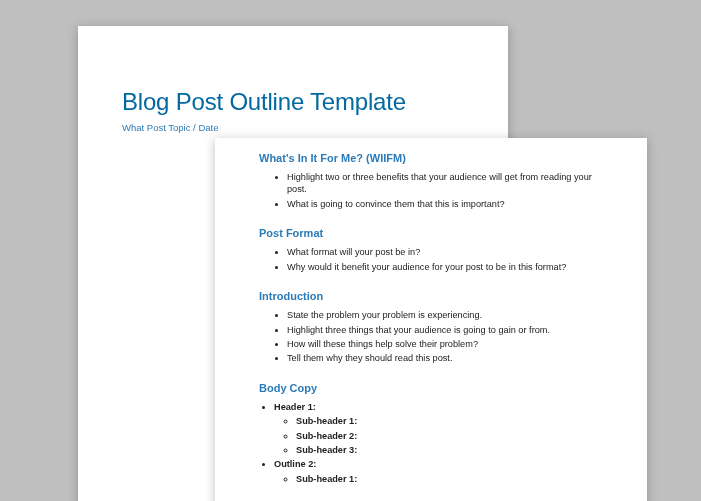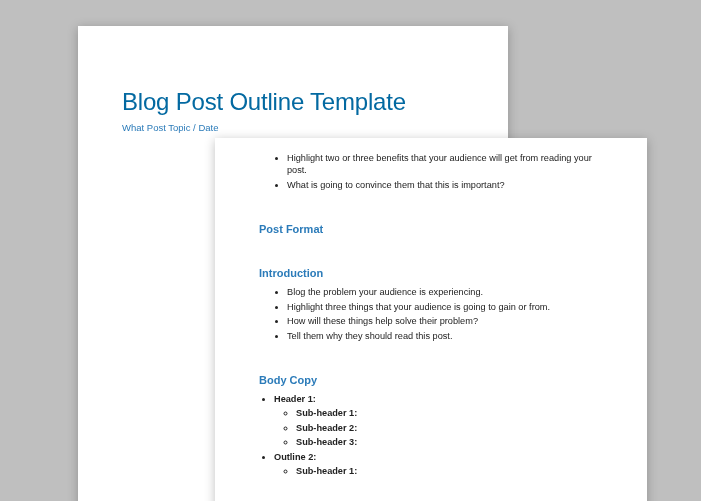--- a/index.html
+++ b/index.html
@@ -37,21 +37,21 @@
     font-weight: 400;
     color: #0369a1;
     letter-spacing: -0.2px;
   }
   .doc-subtitle {
     font-size: 9.5px;
     color: #2b7bb9;
     margin-top: 6px;
     font-weight: 500;
   }
-  .section { margin-top: 32px; }
+  .section { margin-top: 17px; }
   .section:first-child { margin-top: 0; }
   .section-heading {
     color: #2b7bb9;
     font-weight: 700;
     font-size: 11px;
     margin-bottom: 7px;
   }
   .section ul {
     list-style: disc;
     padding-left: 28px;
@@ -80,34 +80,39 @@
 <body>
 
 <div class="page page-back">
   <h1 class="doc-title">Blog Post Outline Template</h1>
   <div class="doc-subtitle">What Post Topic / Date</div>
 </div>
 
 <div class="page page-front">
 
   <div class="section">
+    <div class="section-heading">What's In It For Me? (WIIFM)</div>
     <ul>
       <li>Highlight two or three benefits that your audience will get from reading your post.</li>
       <li>What is going to convince them that this is important?</li>
     </ul>
   </div>
 
   <div class="section">
     <div class="section-heading">Post Format</div>
+    <ul>
+      <li>What format will your post be in?</li>
+      <li>Why would it benefit your audience for your post to be in this format?</li>
+    </ul>
   </div>
 
   <div class="section">
     <div class="section-heading">Introduction</div>
     <ul>
-      <li>Blog the problem your audience is experiencing.</li>
+      <li>State the problem your problem is experiencing.</li>
       <li>Highlight three things that your audience is going to gain or from.</li>
       <li>How will these things help solve their problem?</li>
       <li>Tell them why they should read this post.</li>
     </ul>
   </div>
 
   <div class="section body-copy">
     <div class="section-heading">Body Copy</div>
     <ul>
       <li>

